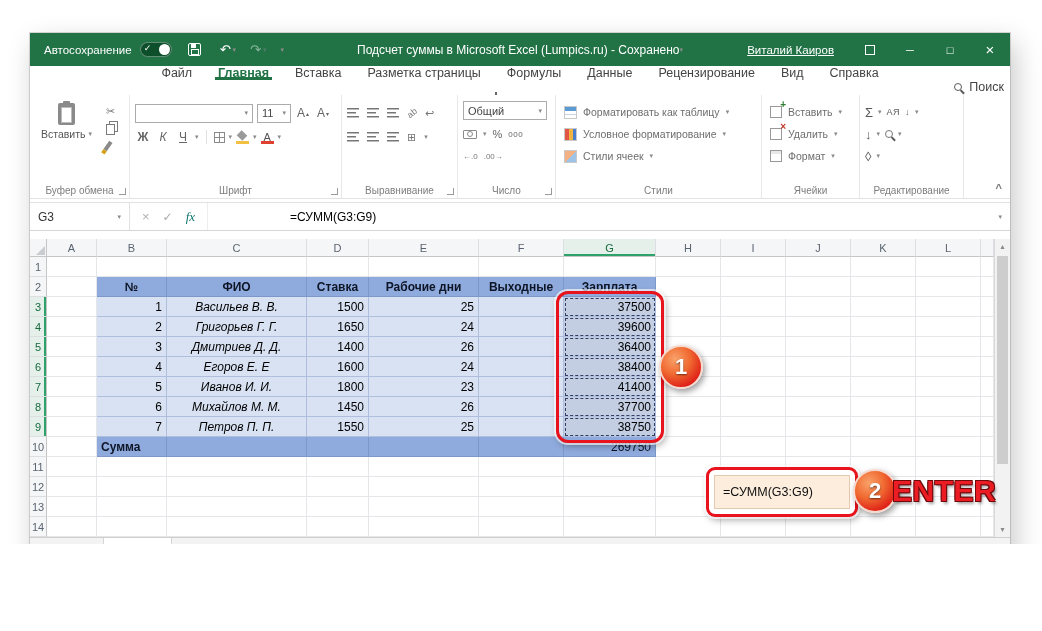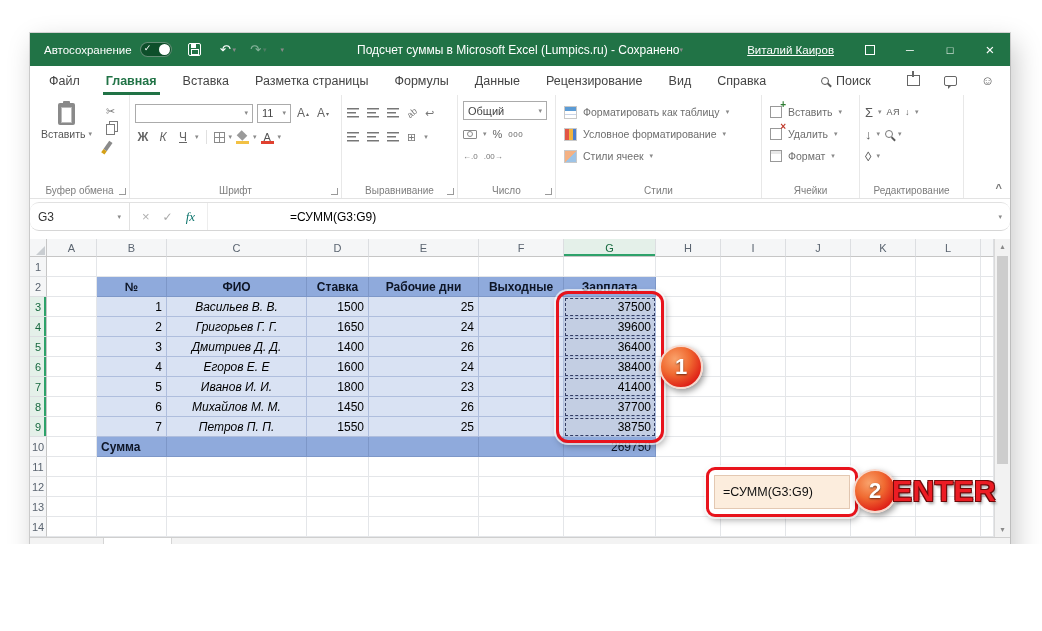--- a/index.html
+++ b/index.html
@@ -24,21 +24,21 @@
   .win-title{position:absolute;left:50%;transform:translateX(-50%);white-space:nowrap;font-size:12px;display:flex;align-items:center;}
   .win-title .dd{font-size:7px;}
   .tb-right{margin-left:auto;display:flex;align-items:center;height:100%;}
   .user{font-size:11.5px;margin-right:16px;text-decoration:underline;}
   .wbtn{width:40px;height:100%;display:flex;align-items:center;justify-content:center;font-size:11px;}
   .wbtn.close{font-size:15px;}
   .wbtn .sq{width:10px;height:10px;border:1px solid #fff;display:inline-block;}
 
   
   .tabrow{position:absolute;left:0;top:33px;width:100%;height:29px;background:#fff;display:flex;align-items:center;
-          padding:0 6px;font-size:12.5px;color:#444;}
+          padding:0 6px;font-size:12.5px;color:#444;flex-direction:column;}
   .tabs{display:flex;height:100%;}
   .rtab{padding:0 13px;height:100%;display:flex;align-items:center;position:relative;white-space:nowrap;}
   .rtab.active{color:var(--excel-green,#217346);font-weight:700;}
   .rtab.active:after{content:"";position:absolute;left:10px;right:10px;bottom:0;height:3px;background:var(--excel-green,#217346);}
   .tr-search{margin-left:auto;display:flex;align-items:center;gap:7px;color:#444;}
   .i-mag{width:8px;height:8px;border:1.5px solid #5a5a5a;border-radius:50%;position:relative;display:inline-block;}
   .i-mag:after{content:"";position:absolute;width:5px;height:1.5px;background:#5a5a5a;transform:rotate(45deg);right:-4px;bottom:-2px;}
   .tr-icons{display:flex;align-items:center;gap:24px;margin:0 10px 0 36px;color:#555;}
   .i-share{width:13px;height:11px;border:1px solid #666;position:relative;display:inline-block;}
   .i-share:after{content:"";position:absolute;left:50%;top:-5px;margin-left:-1px;width:2px;height:6px;background:#666;}
@@ -110,21 +110,21 @@
   .ci-fmt{background:linear-gradient(#E8E8E8 0 3px,#fff 3px);}
   .srow-label{overflow:hidden;text-overflow:ellipsis;}
 
   .erow{display:flex;align-items:center;gap:5px;height:22px;font-size:12px;color:#5a5a5a;}
   .eico{font-size:13px;}
   .esort{font-size:9px;letter-spacing:.5px;}
   .i-mag.dark{border-color:#777;}
 
   
   .formulabar{position:absolute;left:0;top:169px;width:100%;height:29px;border-top:1px solid #E1E1E1;border-bottom:1px solid #D6D6D6;
-              display:flex;align-items:stretch;background:#fff;border-radius:9px;}
+              display:flex;align-items:stretch;background:#fff;}
   .namebox{width:100px;border-right:1px solid #E1E1E1;display:flex;align-items:center;padding:0 8px;font-size:12px;color:#333;}
   .namebox .dd{margin-left:auto;}
   .fb-icons{display:flex;align-items:center;gap:13px;padding:0 12px;border-right:1px solid #EDEDED;}
   .fbx{color:#b0b0b0;font-size:13px;}
   .fbc{color:#a8a8a8;font-size:12px;}
   .fbfx{font-family:"Liberation Serif",serif;font-style:italic;font-size:13px;color:#0f766e;}
   .fb-input{flex:1;display:flex;align-items:center;padding-left:82px;font-size:12px;color:#000;}
   .fb-expand{position:absolute;right:8px;top:10px;}
 
   

